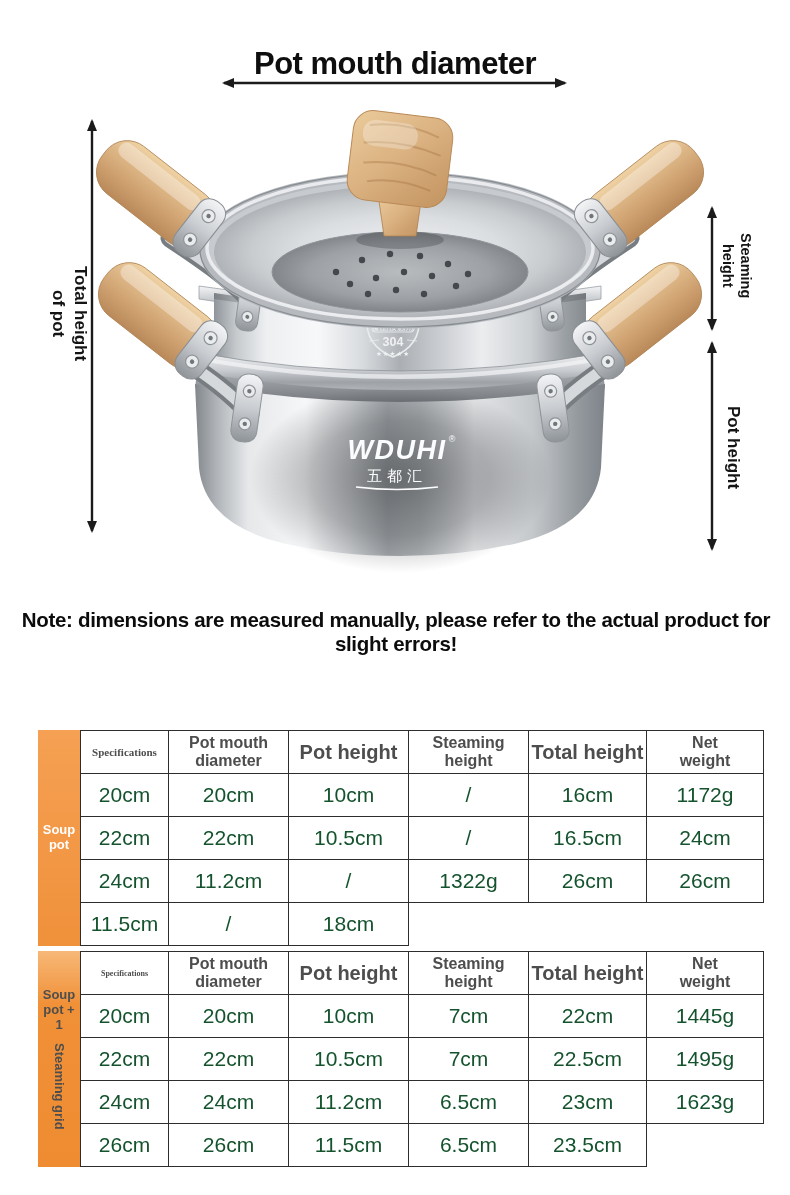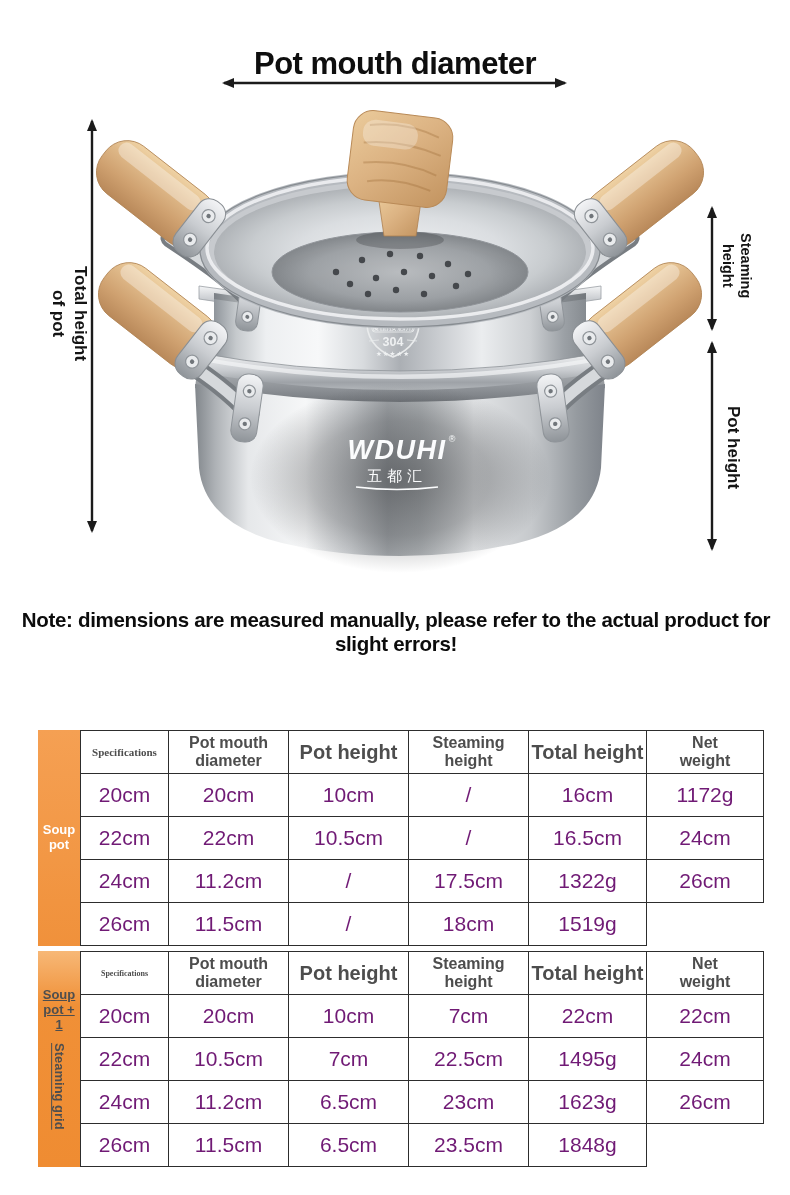--- a/index.html
+++ b/index.html
@@ -28,38 +28,38 @@
   
   .tables { position:absolute; left:38px; top:730px; width:725px; }
   .spec-section { display:flex; }
   .spec-section + .spec-section { margin-top:5px; }
   .side-label {
     width:42px; flex:0 0 42px; display:flex; flex-direction:column;
     align-items:center; justify-content:center; font-weight:700; font-size:13px;
     line-height:1.15; text-align:center;
   }
   .side-label.s1 { background:linear-gradient(180deg,#F5A053 0%,#F0913B 100%); color:#ffffff;text-align:center; }
-  .side-label.s2 { background:linear-gradient(180deg,#F7B877 0%,#F09037 25%,#EF8C32 100%); color:#4e4e4e;text-decoration:underline; }
+  .side-label.s2 { background:linear-gradient(180deg,#F7B877 0%,#F09037 25%,#EF8C32 100%); color:#4e4e4e; }
   .side-label .vert { writing-mode:vertical-rl; margin-top:10px; line-height:1.1; }
   .grid {
     display:grid; grid-template-columns:88px 120px 120px 120px 118px 117px;
     grid-auto-rows:43px; border-top:1.4px solid #2d2d2d; border-left:1.4px solid #2d2d2d;
     background:#fff;
   }
   .cell {
     border-right:1.4px solid #2d2d2d; border-bottom:1.4px solid #2d2d2d;
     display:flex; align-items:center; justify-content:center; text-align:center;
     white-space:pre-line;
   }
   .hd   { color:#4d4d4d; font-weight:700; }
   .hd-sm{ font-size:11px; font-weight:600;font-family:Liberation Serif, serif; }
   .t2 .hd-sm { font-size:8px; }
   .hd-2l{ font-size:16px; line-height:1.15; }
   .hd-lg{ font-size:20px; }
-  .val  { font-size:21px; color:#701a75; font-weight:400; }
+  .val  { font-size:21px; color:#14532d; font-weight:400; }
 </style>
 </head>
 <body>
 
 <div class="canvas">
 
   <div class="fig-title">Pot mouth diameter</div>
 
   <svg class="pot-svg" width="790" height="660" viewBox="0 0 790 660">
     <defs>
@@ -320,29 +320,27 @@
         <div class="cell val">22cm</div>
         <div class="cell val">22cm</div>
         <div class="cell val">10.5cm</div>
         <div class="cell val">/</div>
         <div class="cell val">16.5cm</div>
 
         <div class="cell val">24cm</div>
         <div class="cell val">24cm</div>
         <div class="cell val">11.2cm</div>
         <div class="cell val">/</div>
-        <div class="cell val">17.5cm</div>
         <div class="cell val">1322g</div>
 
         <div class="cell val">26cm</div>
         <div class="cell val">26cm</div>
         <div class="cell val">11.5cm</div>
         <div class="cell val">/</div>
         <div class="cell val">18cm</div>
-        <div class="cell val">1519g</div>
       </div>
     </div>
 
     <div class="spec-section t2">
       <div class="side-label s2">
         <span>Soup pot + 1</span>
         <span class="vert">Steaming grid</span>
       </div>
       <div class="grid">
         <div class="cell hd hd-sm">Specifications</div>
@@ -353,37 +351,37 @@
 height</div>
         <div class="cell hd hd-lg">Total height</div>
         <div class="cell hd hd-2l">Net
 weight</div>
 
         <div class="cell val">20cm</div>
         <div class="cell val">20cm</div>
         <div class="cell val">10cm</div>
         <div class="cell val">7cm</div>
         <div class="cell val">22cm</div>
+        <div class="cell val">1445g</div>
 
         <div class="cell val">22cm</div>
         <div class="cell val">22cm</div>
         <div class="cell val">10.5cm</div>
         <div class="cell val">7cm</div>
         <div class="cell val">22.5cm</div>
         <div class="cell val">1495g</div>
 
         <div class="cell val">24cm</div>
         <div class="cell val">24cm</div>
         <div class="cell val">11.2cm</div>
         <div class="cell val">6.5cm</div>
         <div class="cell val">23cm</div>
         <div class="cell val">1623g</div>
 
         <div class="cell val">26cm</div>
         <div class="cell val">26cm</div>
         <div class="cell val">11.5cm</div>
         <div class="cell val">6.5cm</div>
         <div class="cell val">23.5cm</div>
-        <div class="cell val">1848g</div>
       </div>
     </div>
   </div>
 </div>
 
 </body></html>

